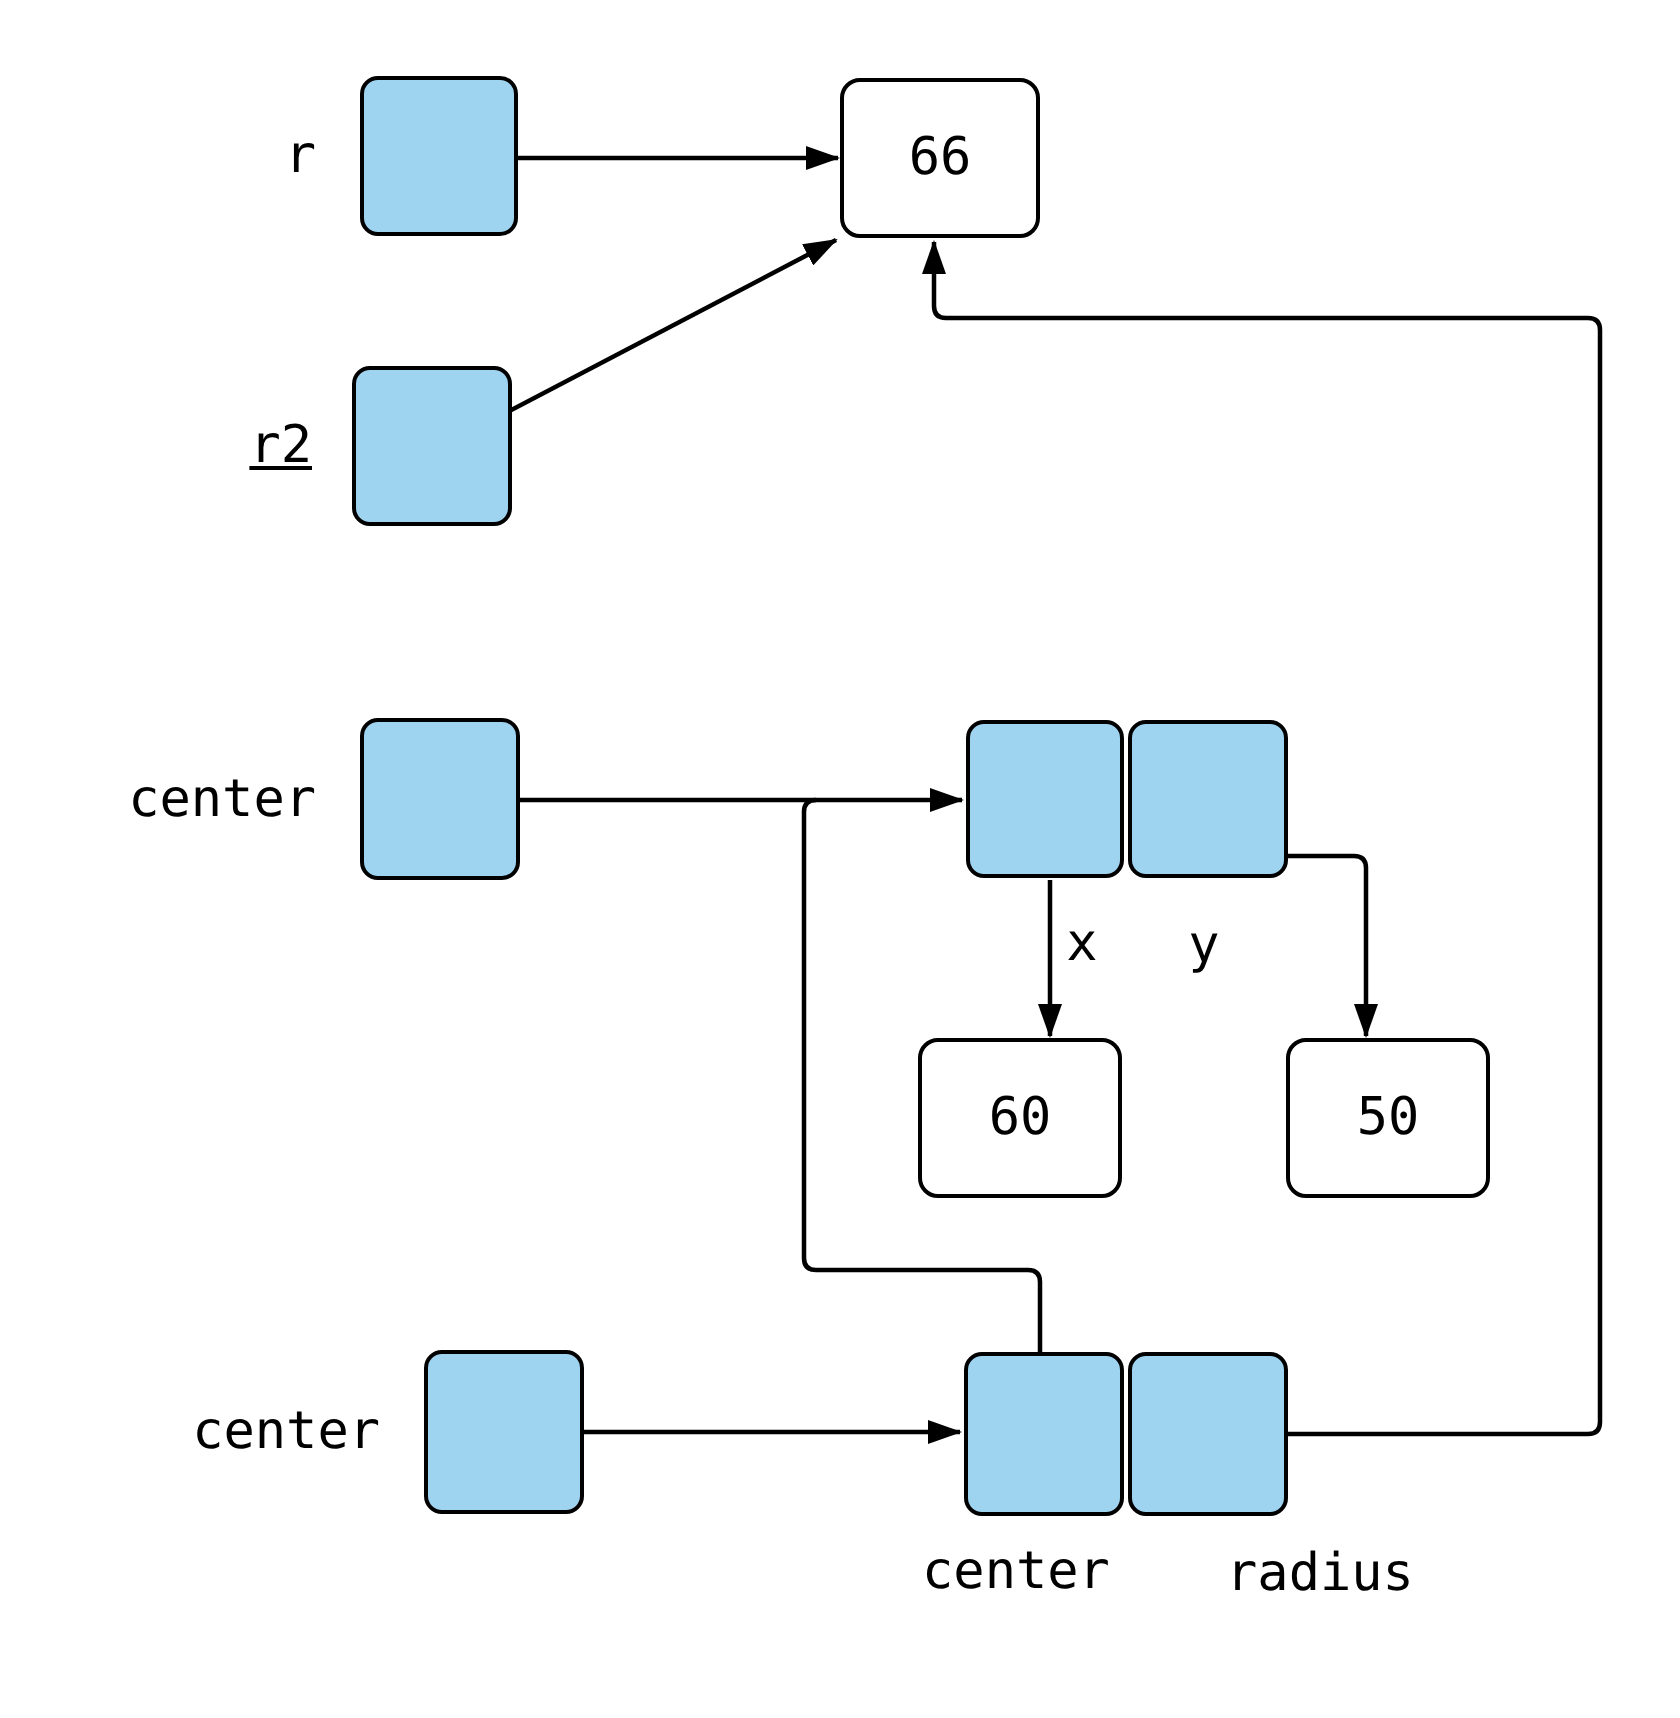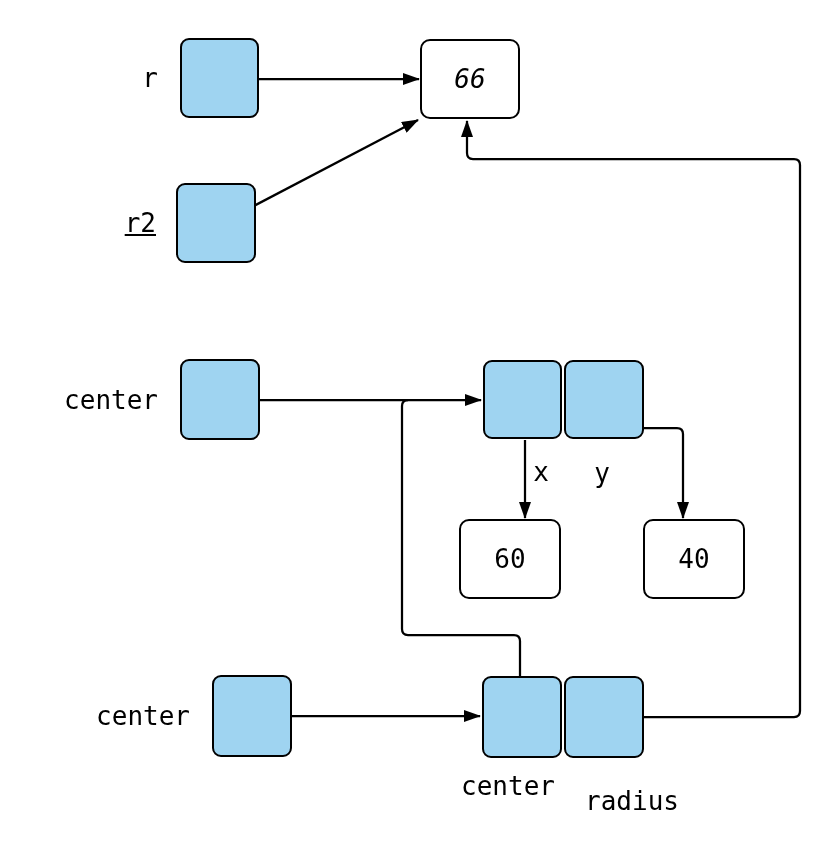--- a/index.html
+++ b/index.html
@@ -60,33 +60,33 @@
 
   
   #cell-x       { left: 483px; top: 360px; width: 79px; height: 79px; }
   #cell-y       { left: 564px; top: 360px; width: 80px; height: 79px; }
 
   
   #cell-centerfield { left: 482px; top: 676px; width: 80px; height: 82px; }
   #cell-radiusfield { left: 564px; top: 676px; width: 80px; height: 82px; }
 
   
-  #box-66 { left: 420px; top:  39px; width: 100px; height: 80px; font-style: italic; }
+  #box-66 { left: 420px; top:  39px; width: 100px; height: 80px; }
   #box-90 { left: 459px; top: 519px; width: 102px; height: 80px; }
   #box-40 { left: 643px; top: 519px; width: 102px; height: 80px; }
 
   
   #lbl-r           { left:  40px; top:  63px; width: 118px; }
   #lbl-r2          { left:  40px; top: 208px; width: 116px; text-decoration: underline; }
   #lbl-center      { left:  40px; top: 385px; width: 118px; }
   #lbl-circle      { left:  40px; top: 701px; width: 150px; }
   #lbl-x           { left: 511px; top: 457px; width:  60px; }
   #lbl-y           { left: 572px; top: 458px; width:  60px; }
   #lbl-centerfield { left: 448px; top: 771px; width: 120px; }
-  #lbl-radiusfield { left: 572px; top: 772px; width: 120px; margin-top: 14px; }
+  #lbl-radiusfield { left: 600px; top: 772px; width: 120px; }
 </style>
 </head>
 <body>
 
 <div class="canvas">
 
   <svg class="wires" viewBox="0 0 840 859" xmlns="http://www.w3.org/2000/svg">
     <defs>
       <marker id="arw" viewBox="0 0 17 12" refX="16" refY="6" markerWidth="17" markerHeight="12" markerUnits="userSpaceOnUse" orient="auto">
         <path class="arrowhead" d="M0,0 L17,6 L0,12 Z"></path>
@@ -114,21 +114,21 @@
   <div class="cell" id="cell-centerfield"></div>
   <div class="cell" id="cell-radiusfield"></div>
 
   <div class="value-box" id="box-66">
     <span>66</span>
   </div>
   <div class="value-box" id="box-90">
     <span>60</span>
   </div>
   <div class="value-box" id="box-40">
-    <span>40</span>
+    <span>50</span>
   </div>
 
   <div class="lbl lbl-right" id="lbl-r">r</div>
   <div class="lbl lbl-right" id="lbl-r2">r2</div>
   <div class="lbl lbl-right" id="lbl-center">center</div>
   <div class="lbl lbl-right" id="lbl-circle">center</div>
   <div class="lbl lbl-center" id="lbl-x">x</div>
   <div class="lbl lbl-center" id="lbl-y">y</div>
   <div class="lbl lbl-center" id="lbl-centerfield">center</div>
   <div class="lbl lbl-center" id="lbl-radiusfield">radius</div>

